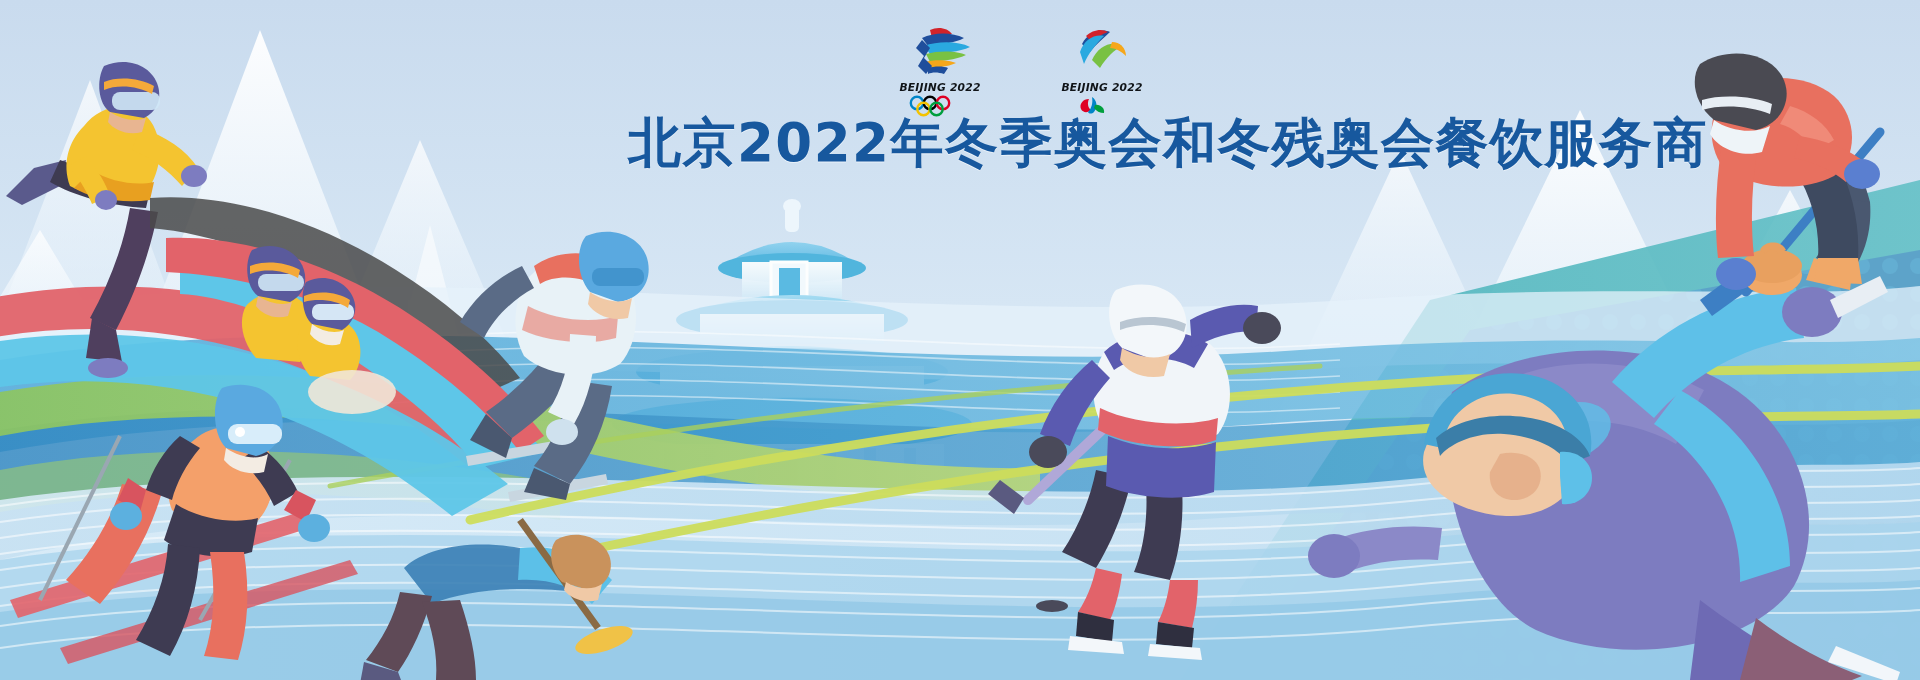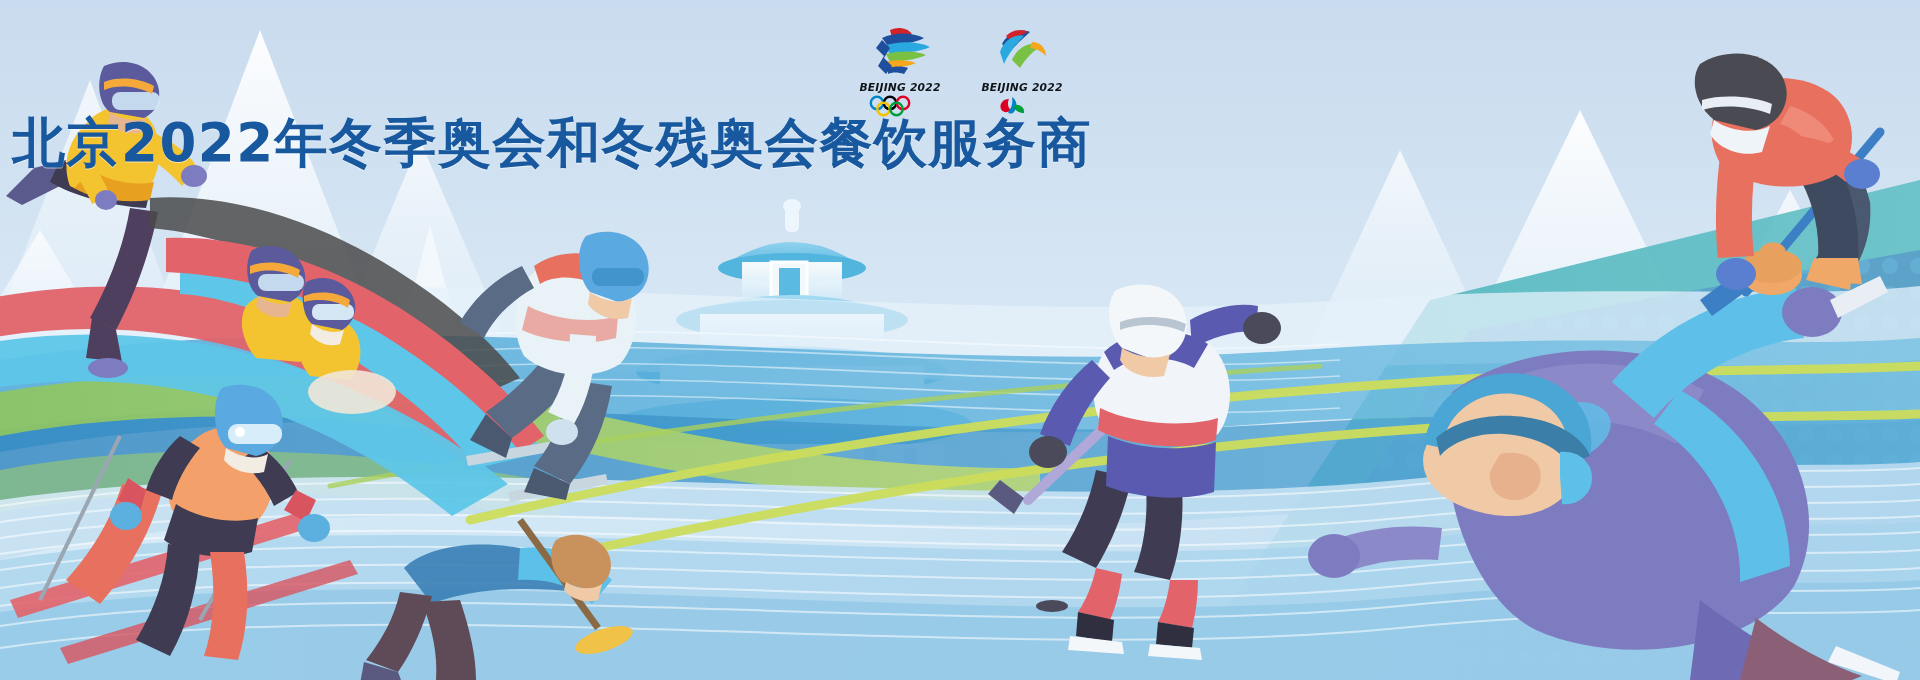--- a/index.html
+++ b/index.html
@@ -6,33 +6,33 @@
   #banner{
     position:relative;width:1920px;height:680px;overflow:hidden;
     font-family:"Liberation Sans","DejaVu Sans",sans-serif;
     background:linear-gradient(170deg,#cbdcee 0%,#d3e3f2 28%,#dce9f5 55%,#cfe2f1 100%);
   }
   .layer{position:absolute;left:0;top:0;width:1920px;height:680px;}
   .svgfull{display:block;width:1920px;height:680px;}
 
   
   #logos{position:absolute;left:860px;top:24px;width:200px;height:100px;display:flex;gap:42px;align-items:flex-start;}
-  .logo{width:80px;height:100px;position:relative;}
+  .logo{width:80px;height:100px;position:relative;margin-left:40px;}
   .logo .mark{width:80px;height:56px;display:block;}
   .logo .wordmark{
     font-family:"DejaVu Sans","Liberation Sans",sans-serif;
     font-size:10.5px;font-weight:bold;font-style:italic;color:#101418;
     letter-spacing:.2px;text-align:center;margin-top:1px;
     transform:scaleX(1.02);white-space:nowrap;
   }
   .rings{display:block;margin:2px auto 0;}
 
   
   #title{
-    position:absolute;left:12px;top:116px;width:1708px;text-align:left;
+    position:absolute;left:0;top:116px;width:1708px;text-align:right;
     font-family:"DejaVu Sans","Liberation Sans",sans-serif;
     font-size:53px;font-weight:bold;color:#17589e;
     letter-spacing:1.5px;line-height:1;
     text-shadow:0 1px 0 rgba(255,255,255,.55);
     white-space:nowrap;
   }
 </style>
 </head>
 <body>
 

